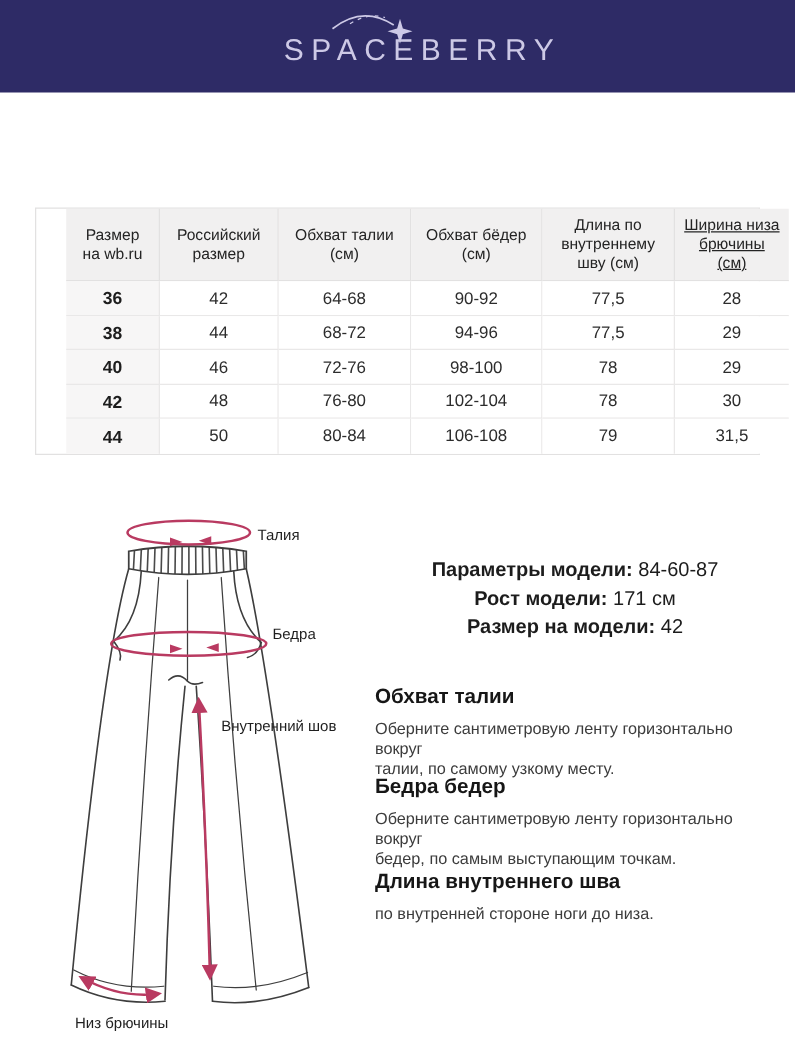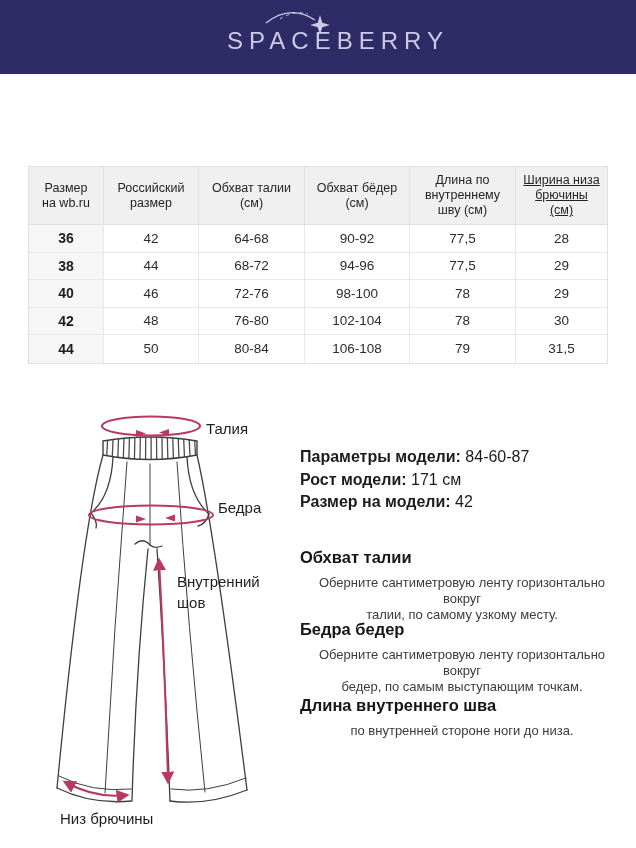--- a/index.html
+++ b/index.html
@@ -8,53 +8,53 @@
     font-family:"Liberation Sans", sans-serif;overflow:hidden;
   }
   
   .topbar{position:absolute;left:0;top:0;width:636px;height:74px;background:#2e2b66;}
   .brand{
     position:absolute;left:0;top:29px;width:100%;text-align:center;
     font-size:24px;font-weight:300;letter-spacing:6px;color:#cdc9e6;line-height:24px;padding-left:20px;
   }
   .star-svg{position:absolute;left:258px;top:3px;}
   
-  .table{position:absolute;left:28px;top:166px;width:580px;border:1px solid #e2e1e1;box-sizing:border-box;background:#fff;}
+  .table{position:absolute;left:28px;top:166px;width:580px;border:1px solid #e2e1e1;box-sizing:border-box;background:#fff;padding-left:24px;}
   .thead,.tbody{display:grid;grid-template-columns:75px 95px 106px 105px 106px 91px;}
   .tbody{grid-auto-rows:27.5px;}
   .th{
     background:#f1f0f0;min-height:56px;box-sizing:border-box;padding:6px 2px;
     display:flex;flex-direction:column;justify-content:center;align-items:center;
     text-align:center;font-size:12.5px;line-height:15px;font-weight:500;color:#242424;
     border-right:1px solid #e2e1e1;border-bottom:1px solid #e2e1e1;
   }
   .th:nth-child(6n){border-right:none;text-decoration:underline;}
   .td{
     display:flex;align-items:center;justify-content:center;
     font-size:13.5px;color:#2c2c2c;background:#fff;
     border-right:1px solid #e9e8e8;border-bottom:1px solid #e9e8e8;
   }
   .td:nth-child(6n){border-right:none;}
   .tbody .td:nth-last-child(-n+6){border-bottom:none;}
   .c0{background:#f7f6f6;font-weight:700;font-size:14px;color:#1d1d1d;}
   
-  .diag-label{position:absolute;font-size:15px;font-weight:500;color:#1f1f1f;line-height:21px;}
+  .diag-label{position:absolute;font-size:12px;font-weight:500;color:#1f1f1f;line-height:21px;}
   #lbl-waist{left:206px;top:418px;}
   #lbl-hips{left:218px;top:497px;}
   #lbl-inseam{left:177px;top:571px;width:100px;}
   #lbl-hem{left:60px;top:808px;}
   .pants-svg{position:absolute;left:22px;top:398px;}
   
-  .model-info{position:absolute;left:300px;top:446px;width:320px;}
+  .model-info{position:absolute;left:300px;top:446px;width:320px;text-align:center;}
   .model-line{font-size:16px;line-height:22.5px;color:#1c1c1c;}
   .model-line .lbl{font-weight:700;}
   .section{position:absolute;left:300px;width:324px;}
   #section-0{top:546px;} #section-1{top:618px;} #section-2{top:694px;}
   .section h3{margin:0 0 7px 0;font-size:16.5px;line-height:22px;font-weight:700;color:#161616;}
-  .section .bodyline{font-size:13px;line-height:15.8px;color:#3c3c3c;text-align:center;}
+  .section .bodyline{font-size:13px;line-height:15.8px;color:#3c3c3c;}
 </style>
 </head>
 <body>
 
 <div class="topbar">
   <div class="brand">SPACEBERRY</div>
   <svg class="star-svg" width="130" height="42" viewBox="0 0 130 42">
     <path d="M8,20 Q32,1 57,17" fill="none" stroke="#cdc9e6" stroke-width="1.3"></path>
     <path d="M22,16 Q36,7 50,11" fill="none" stroke="#cdc9e6" stroke-width="1" stroke-dasharray="3,4"></path>
     <path d="M62,12 L64.3,19.7 L72,22 L64.3,24.3 L62,32 L59.7,24.3 L52,22 L59.7,19.7 Z" fill="#cdc9e6"></path>

